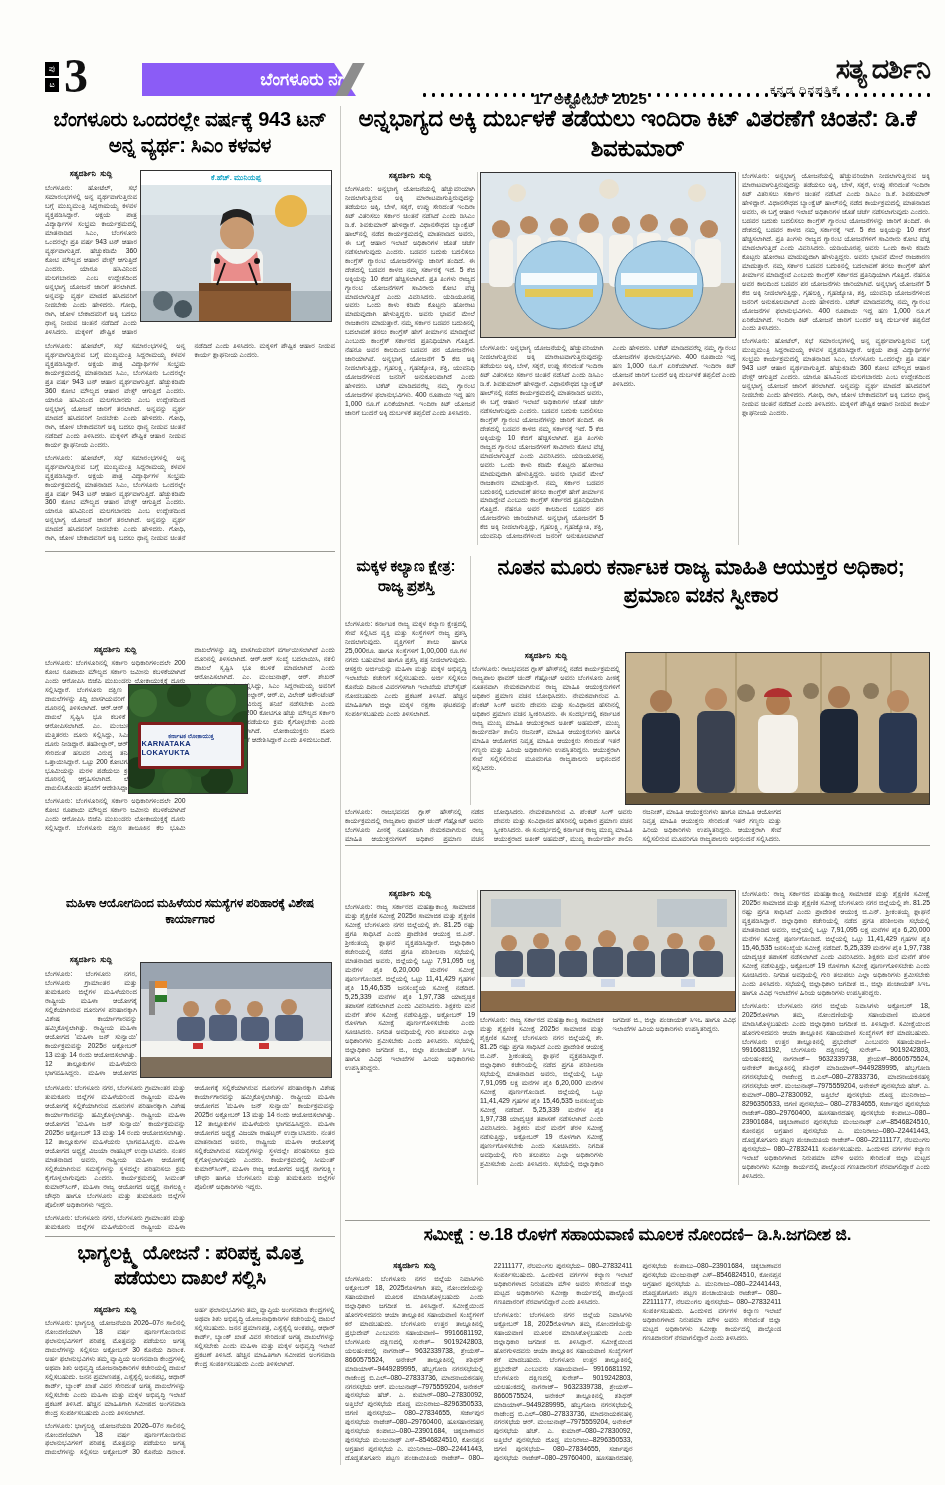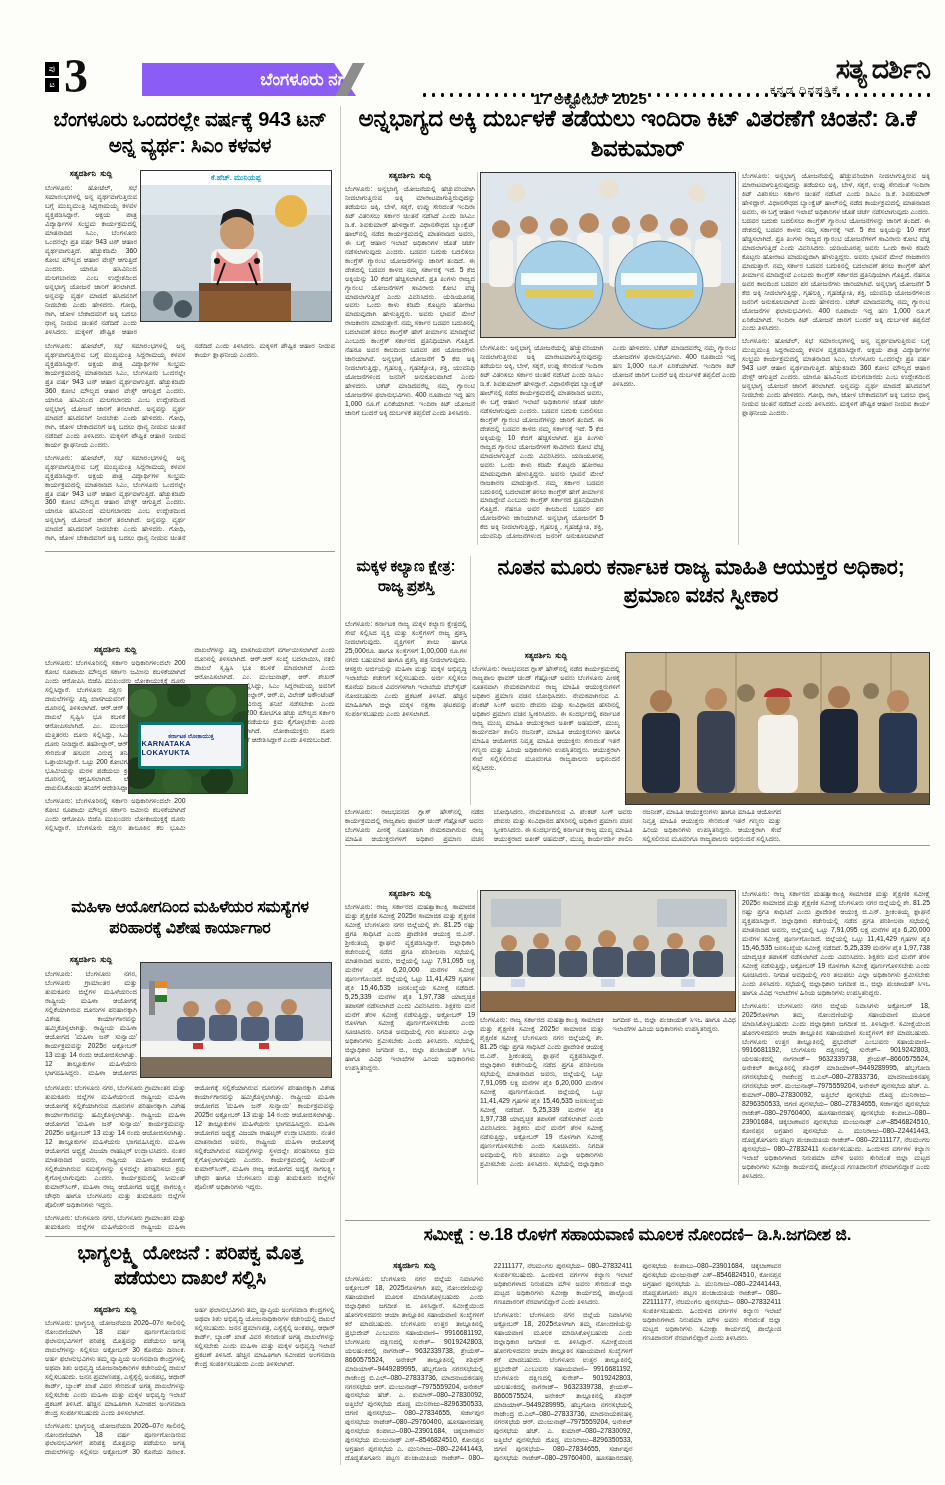--- a/index.html
+++ b/index.html
@@ -20,21 +20,21 @@
   #banner{background:#8b5cf6;color:#fff;font-weight:800;font-size:17px;display:flex;align-items:center;justify-content:flex-end;
           clip-path:polygon(0 0,calc(100% - 22px) 0,100% 100%,0 100%);}
   #banner-shadow{background:#8d8d8d;transform:skewX(-28deg);}
   #dots{background-image:radial-gradient(circle,#000 1.7px,transparent 2px);background-size:9px 6px;background-repeat:repeat-x;background-position:0 50%;}
   #masthead-title{font-family:"Liberation Serif","DejaVu Serif",serif;font-weight:900;font-size:27px;letter-spacing:-1px;text-align:right;line-height:1;}
   #masthead-sub{font-size:12px;text-align:left;font-weight:400;letter-spacing:1px;}
   #pagenum{font-family:"Liberation Serif","DejaVu Serif",serif;font-weight:900;font-size:48px;line-height:1;}
   .pgbox{width:14px;height:14px;background:#000;color:#fff;font-size:8px;display:flex;align-items:center;justify-content:center;}
   .capstrip{position:absolute;left:0;top:0;right:0;height:14px;background:#fff;color:#17a6c8;font-size:7.5px;font-weight:700;
             display:flex;align-items:center;justify-content:center;white-space:nowrap;overflow:hidden;}
-  .signbox{position:absolute;left:8%;top:34%;width:84%;height:38%;background:#f2f4f8;border:3px solid #0f766e;border-radius:3px;
+  .signbox{position:absolute;left:8%;top:34%;width:84%;height:38%;background:#f2f4f8;border:3px solid #7f1d1d;border-radius:3px;
            display:flex;flex-direction:column;align-items:center;justify-content:center;line-height:1.15;}
   .sign-kn{font-size:6px;color:#23408f;font-weight:700;}
   .sign-en{font-size:7.5px;color:#16307a;font-weight:800;letter-spacing:0.3px;}
 </style>
 </head>
 <body>
 
 <div id="page">
 
   <div class="a" style="left:45px;top:62px;">
@@ -256,21 +256,21 @@
   <div class="a body" style="left:480px;top:1016px;width:256px;height:169px;">
     <div class="cols2">
       <span class="dup">ಬೆಂಗಳೂರು: ರಾಜ್ಯ ಸರ್ಕಾರದ ಮಹತ್ವಾಕಾಂಕ್ಷಿ ಸಾಮಾಜಿಕ ಮತ್ತು ಶೈಕ್ಷಣಿಕ ಸಮೀಕ್ಷೆ 2025ರ ಸಾಮಾಜಿಕ ಮತ್ತು ಶೈಕ್ಷಣಿಕ ಸಮೀಕ್ಷೆ ಬೆಂಗಳೂರು ನಗರ ಜಿಲ್ಲೆಯಲ್ಲಿ ಶೇ. 81.25 ರಷ್ಟು ಪ್ರಗತಿ ಸಾಧಿಸಿದೆ ಎಂದು ಪ್ರಾದೇಶಿಕ ಆಯುಕ್ತ ಜಿ.ಎನ್. ಶ್ರೀಕಂತಯ್ಯ ಶ್ಲಾಘನೆ ವ್ಯಕ್ತಪಡಿಸಿದ್ದಾರೆ. ಜಿಲ್ಲಾಧಿಕಾರಿ ಕಚೇರಿಯಲ್ಲಿ ನಡೆದ ಪ್ರಗತಿ ಪರಿಶೀಲನಾ ಸಭೆಯಲ್ಲಿ ಮಾತನಾಡಿದ ಅವರು, ಜಿಲ್ಲೆಯಲ್ಲಿ ಒಟ್ಟು 7,91,095 ಲಕ್ಷ ಮನೆಗಳ ಪೈಕಿ 6,20,000 ಮನೆಗಳ ಸಮೀಕ್ಷೆ ಪೂರ್ಣಗೊಂಡಿದೆ. ಜಿಲ್ಲೆಯಲ್ಲಿ ಒಟ್ಟು 11,41,429 ಗೃಹಗಳ ಪೈಕಿ 15,46,535 ಜನಸಂಖ್ಯೆಯ ಸಮೀಕ್ಷೆ ನಡೆದಿದೆ. 5,25,339 ಮನೆಗಳ ಪೈಕಿ 1,97,738 ಯಾದೃಚ್ಛಿಕ ತಪಾಸಣೆ ನಡೆಸಲಾಗಿದೆ ಎಂದು ವಿವರಿಸಿದರು. ಶಿಕ್ಷಕರು ಮನೆ ಮನೆಗೆ ತೆರಳಿ ಸಮೀಕ್ಷೆ ನಡೆಸುತ್ತಿದ್ದು, ಅಕ್ಟೋಬರ್ 19 ರೊಳಗಾಗಿ ಸಮೀಕ್ಷೆ ಪೂರ್ಣಗೊಳಿಸಬೇಕು ಎಂದು ಸೂಚಿಸಿದರು. ನಿಗದಿತ ಅವಧಿಯಲ್ಲಿ ಗುರಿ ತಲುಪಲು ಎಲ್ಲಾ ಅಧಿಕಾರಿಗಳು ಶ್ರಮಿಸಬೇಕು ಎಂದು ತಿಳಿಸಿದರು. ಸಭೆಯಲ್ಲಿ ಜಿಲ್ಲಾಧಿಕಾರಿ ಜಗದೀಶ ಜಿ., ಜಿಲ್ಲಾ ಪಂಚಾಯತ್ ಸಿಇಒ ಹಾಗೂ ವಿವಿಧ ಇಲಾಖೆಗಳ ಹಿರಿಯ ಅಧಿಕಾರಿಗಳು ಉಪಸ್ಥಿತರಿದ್ದರು.</span>
     </div>
   </div>
   <div class="a body" style="left:742px;top:890px;width:188px;height:295px;">
     <span class="dup">ಬೆಂಗಳೂರು: ರಾಜ್ಯ ಸರ್ಕಾರದ ಮಹತ್ವಾಕಾಂಕ್ಷಿ ಸಾಮಾಜಿಕ ಮತ್ತು ಶೈಕ್ಷಣಿಕ ಸಮೀಕ್ಷೆ 2025ರ ಸಾಮಾಜಿಕ ಮತ್ತು ಶೈಕ್ಷಣಿಕ ಸಮೀಕ್ಷೆ ಬೆಂಗಳೂರು ನಗರ ಜಿಲ್ಲೆಯಲ್ಲಿ ಶೇ. 81.25 ರಷ್ಟು ಪ್ರಗತಿ ಸಾಧಿಸಿದೆ ಎಂದು ಪ್ರಾದೇಶಿಕ ಆಯುಕ್ತ ಜಿ.ಎನ್. ಶ್ರೀಕಂತಯ್ಯ ಶ್ಲಾಘನೆ ವ್ಯಕ್ತಪಡಿಸಿದ್ದಾರೆ. ಜಿಲ್ಲಾಧಿಕಾರಿ ಕಚೇರಿಯಲ್ಲಿ ನಡೆದ ಪ್ರಗತಿ ಪರಿಶೀಲನಾ ಸಭೆಯಲ್ಲಿ ಮಾತನಾಡಿದ ಅವರು, ಜಿಲ್ಲೆಯಲ್ಲಿ ಒಟ್ಟು 7,91,095 ಲಕ್ಷ ಮನೆಗಳ ಪೈಕಿ 6,20,000 ಮನೆಗಳ ಸಮೀಕ್ಷೆ ಪೂರ್ಣಗೊಂಡಿದೆ. ಜಿಲ್ಲೆಯಲ್ಲಿ ಒಟ್ಟು 11,41,429 ಗೃಹಗಳ ಪೈಕಿ 15,46,535 ಜನಸಂಖ್ಯೆಯ ಸಮೀಕ್ಷೆ ನಡೆದಿದೆ. 5,25,339 ಮನೆಗಳ ಪೈಕಿ 1,97,738 ಯಾದೃಚ್ಛಿಕ ತಪಾಸಣೆ ನಡೆಸಲಾಗಿದೆ ಎಂದು ವಿವರಿಸಿದರು. ಶಿಕ್ಷಕರು ಮನೆ ಮನೆಗೆ ತೆರಳಿ ಸಮೀಕ್ಷೆ ನಡೆಸುತ್ತಿದ್ದು, ಅಕ್ಟೋಬರ್ 19 ರೊಳಗಾಗಿ ಸಮೀಕ್ಷೆ ಪೂರ್ಣಗೊಳಿಸಬೇಕು ಎಂದು ಸೂಚಿಸಿದರು. ನಿಗದಿತ ಅವಧಿಯಲ್ಲಿ ಗುರಿ ತಲುಪಲು ಎಲ್ಲಾ ಅಧಿಕಾರಿಗಳು ಶ್ರಮಿಸಬೇಕು ಎಂದು ತಿಳಿಸಿದರು. ಸಭೆಯಲ್ಲಿ ಜಿಲ್ಲಾಧಿಕಾರಿ ಜಗದೀಶ ಜಿ., ಜಿಲ್ಲಾ ಪಂಚಾಯತ್ ಸಿಇಒ ಹಾಗೂ ವಿವಿಧ ಇಲಾಖೆಗಳ ಹಿರಿಯ ಅಧಿಕಾರಿಗಳು ಉಪಸ್ಥಿತರಿದ್ದರು.</span>
     <span class="dup">ಬೆಂಗಳೂರು: ಬೆಂಗಳೂರು ನಗರ ಜಿಲ್ಲೆಯ ನಿವಾಸಿಗಳು ಅಕ್ಟೋಬರ್ 18, 2025ರೊಳಗಾಗಿ ತಮ್ಮ ನೋಂದಣಿಯನ್ನು ಸಹಾಯವಾಣಿ ಮೂಲಕ ಮಾಡಿಸಿಕೊಳ್ಳಬಹುದು ಎಂದು ಜಿಲ್ಲಾಧಿಕಾರಿ ಜಗದೀಶ ಜಿ. ತಿಳಿಸಿದ್ದಾರೆ. ಸಮೀಕ್ಷೆಯಿಂದ ಹೊರಗುಳಿದವರು ಆಯಾ ತಾಲ್ಲೂಕಿನ ಸಹಾಯವಾಣಿ ಸಂಖ್ಯೆಗಳಿಗೆ ಕರೆ ಮಾಡಬಹುದು. ಬೆಂಗಳೂರು ಉತ್ತರ ತಾಲ್ಲೂಕಿನಲ್ಲಿ ಪ್ರಭುದೇವ್ ಎಂಬುವರು ಸಹಾಯವಾಣಿ– 9916681192, ಬೆಂಗಳೂರು ದಕ್ಷಿಣದಲ್ಲಿ ಸುರೇಶ್– 9019242803, ಯಲಹಂಕದಲ್ಲಿ ನಾಗರಾಜ್– 9632339738, ಶ್ರೇಯಸ್–8660575524, ಅನೇಕಲ್ ತಾಲ್ಲೂಕಿನಲ್ಲಿ ಶಶಿಧರ್ ಮಾಡಿಯಾಳ್–9449289995, ಹೆಬ್ಬಗೋಡಿ ನಗರಸಭೆಯಲ್ಲಿ ರಾಜೇಂದ್ರ ಬಿ.ಎಲ್–080–27833736, ಮಾದನಾಯಕನಹಳ್ಳಿ ನಗರಸಭೆಯ ಆರ್. ಮಂಜುನಾಥ್–7975559204, ಅನೇಕಲ್ ಪುರಸಭೆಯ ಹೆಚ್. ಎ. ಕುಮಾರ್–080–27830092, ಅತ್ತಿಬೆಲೆ ಪುರಸಭೆಯ ದೊಡ್ಡ ಮುನಿರಾಜು–8296350533, ಜಿಗಣಿ ಪುರಸಭೆಯ– 080–27834655, ಸರ್ಜಾಪುರ ಪುರಸಭೆಯ ರಾಜೇಶ್–080–29760400, ಹೂಸಹಾರದಹಳ್ಳಿ ಪುರಸಭೆಯ ಕಂಪಾಬು–080–23901684, ಚಿಕ್ಕಬಾಣಾವರ ಪುರಸಭೆಯ ಮಂಜುನಾಥ್ ಎಸ್–8546824510, ಕೋನಪ್ಪನ ಅಗ್ರಹಾರ ಪುರಸಭೆಯ ಎ. ಮುನಿರಾಜು–080–22441443, ದೊಡ್ಡತೊಗೂರು ಪಟ್ಟಣ ಪಂಚಾಯಿತಿಯ ರಾಜೇಶ್– 080–22111177, ನೆಲಮಂಗಲ ಪುರಸಭೆಯ– 080–27832411 ಸಂಪರ್ಕಿಸಬಹುದು. ಹಿಂದುಳಿದ ವರ್ಗಗಳ ಕಲ್ಯಾಣ ಇಲಾಖೆ ಅಧಿಕಾರಿಗಳಾದ ನಿರುಪಮಾ ಮೌಳಿ ಅವರು ಸೇರಿದಂತೆ ಜಿಲ್ಲಾ ಮಟ್ಟದ ಅಧಿಕಾರಿಗಳು ಸಮೀಕ್ಷಾ ಕಾರ್ಯದಲ್ಲಿ ಪಾಲ್ಗೊಂಡ ಗಣತಿದಾರರಿಗೆ ನೆರವಾಗಲಿದ್ದಾರೆ ಎಂದು ತಿಳಿಸಿದರು.</span>
   </div>
 
-  <div class="a hl" style="left:45px;top:896px;width:290px;font-size:16px;">ಮಹಿಳಾ ಆಯೋಗದಿಂದ ಮಹಿಳೆಯರ ಸಮಸ್ಯೆಗಳ ಪರಿಹಾರಕ್ಕೆ ವಿಶೇಷ ಕಾರ್ಯಾಗಾರ</div>
+  <div class="a hl" style="left:45px;top:896px;width:290px;font-size:12px;">ಮಹಿಳಾ ಆಯೋಗದಿಂದ ಮಹಿಳೆಯರ ಸಮಸ್ಯೆಗಳ ಪರಿಹಾರಕ್ಕೆ ವಿಶೇಷ ಕಾರ್ಯಾಗಾರ</div>
   <div class="a byline" style="left:45px;top:956px;width:92px;">ಸತ್ಯದರ್ಶಿನಿ ಸುದ್ದಿ</div>
   <div class="a photo" style="left:140px;top:962px;width:192px;height:116px;">
     <svg width="192" height="116" viewBox="0 0 192 116">
       <rect width="192" height="116" fill="#cfd3d8"></rect>
       <rect x="0" y="0" width="192" height="26" fill="#9aa4b0"></rect>
       <rect x="8" y="18" width="6" height="34" fill="#888"></rect>
       <rect x="14" y="18" width="12" height="7" fill="#e8882a"></rect>
         <rect x="14" y="25" width="12" height="7" fill="#f4f4f0"></rect>
         <rect x="14" y="32" width="12" height="7" fill="#2a7a2a"></rect>
       <g fill="#b98a62">

